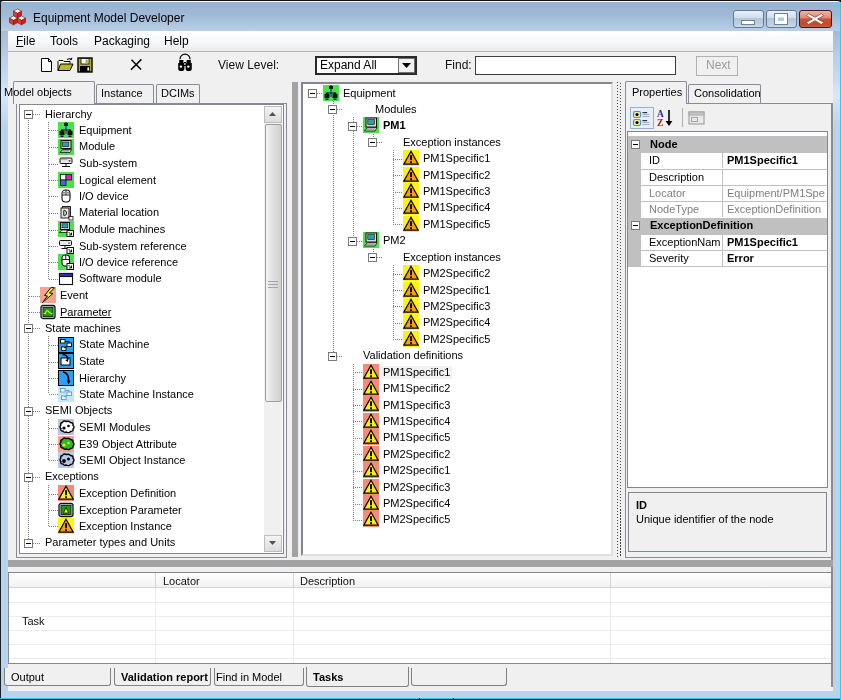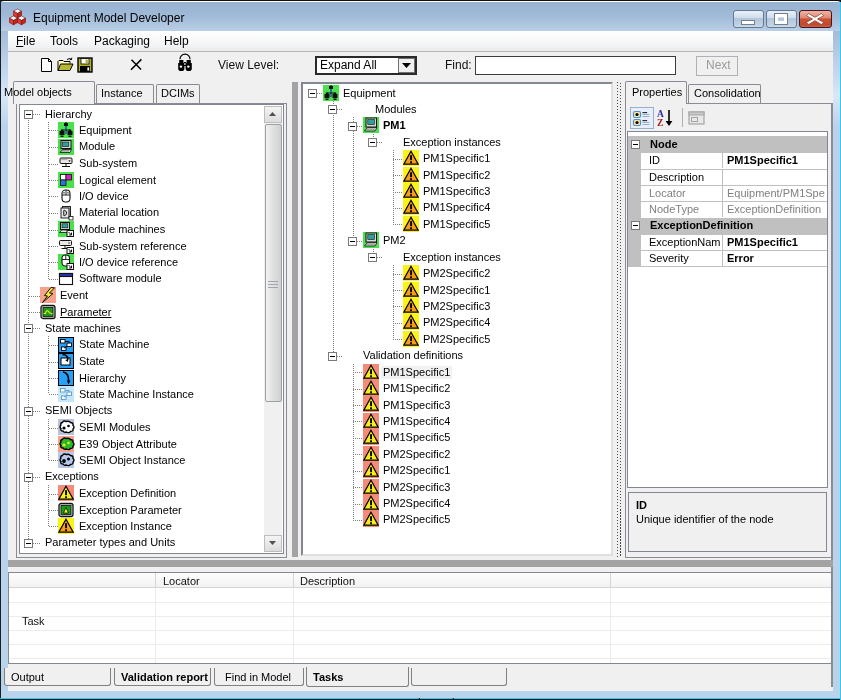--- a/index.html
+++ b/index.html
@@ -617,16 +617,16 @@
 <div class="abs" style="left:9px;top:602px;width:822px;height:1px;background:#ececec;"></div>
 <div class="abs" style="left:9px;top:616px;width:822px;height:1px;background:#ececec;"></div>
 <div class="abs" style="left:9px;top:630px;width:822px;height:1px;background:#ececec;"></div>
 <div class="abs" style="left:9px;top:644px;width:822px;height:1px;background:#ececec;"></div>
 <div class="abs" style="left:9px;top:658px;width:822px;height:1px;background:#ececec;"></div>
 <div class="abs" style="left:4px;top:668px;width:107px;height:18px;background:#f0f0f0;border:1px solid #808080;border-top:none;border-radius:0 0 3px 3px;box-sizing:border-box;"></div>
 <div class="txt" style="left:11px;top:671px;">Output</div>
 <div class="abs" style="left:114px;top:668px;width:97px;height:18px;background:#f0f0f0;border:1px solid #808080;border-top:none;border-radius:0 0 3px 3px;box-sizing:border-box;"></div>
 <div class="txt" style="left:121px;top:671px;font-weight:bold;">Validation report</div>
 <div class="abs" style="left:214px;top:668px;width:90px;height:18px;background:#f0f0f0;border:1px solid #808080;border-top:none;border-radius:0 0 3px 3px;box-sizing:border-box;"></div>
-<div class="txt" style="left:216px;top:671px;padding-left:9px;">Find in Model</div>
+<div class="txt" style="left:216px;top:671px;">Find in Model</div>
 <div class="abs" style="left:306px;top:667px;width:103px;height:20px;background:#f0f0f0;border:1px solid #808080;border-top:none;border-radius:0 0 3px 3px;box-sizing:border-box;"></div>
 <div class="txt" style="left:313px;top:671px;font-weight:bold;">Tasks</div>
 <div class="abs" style="left:411px;top:668px;width:96px;height:18px;background:#f0f0f0;border:1px solid #808080;border-top:none;border-radius:0 0 3px 3px;box-sizing:border-box;"></div>
 <div class="txt" style="left:418px;top:683px;margin-top:13px;">Legend</div>
 </body></html>

